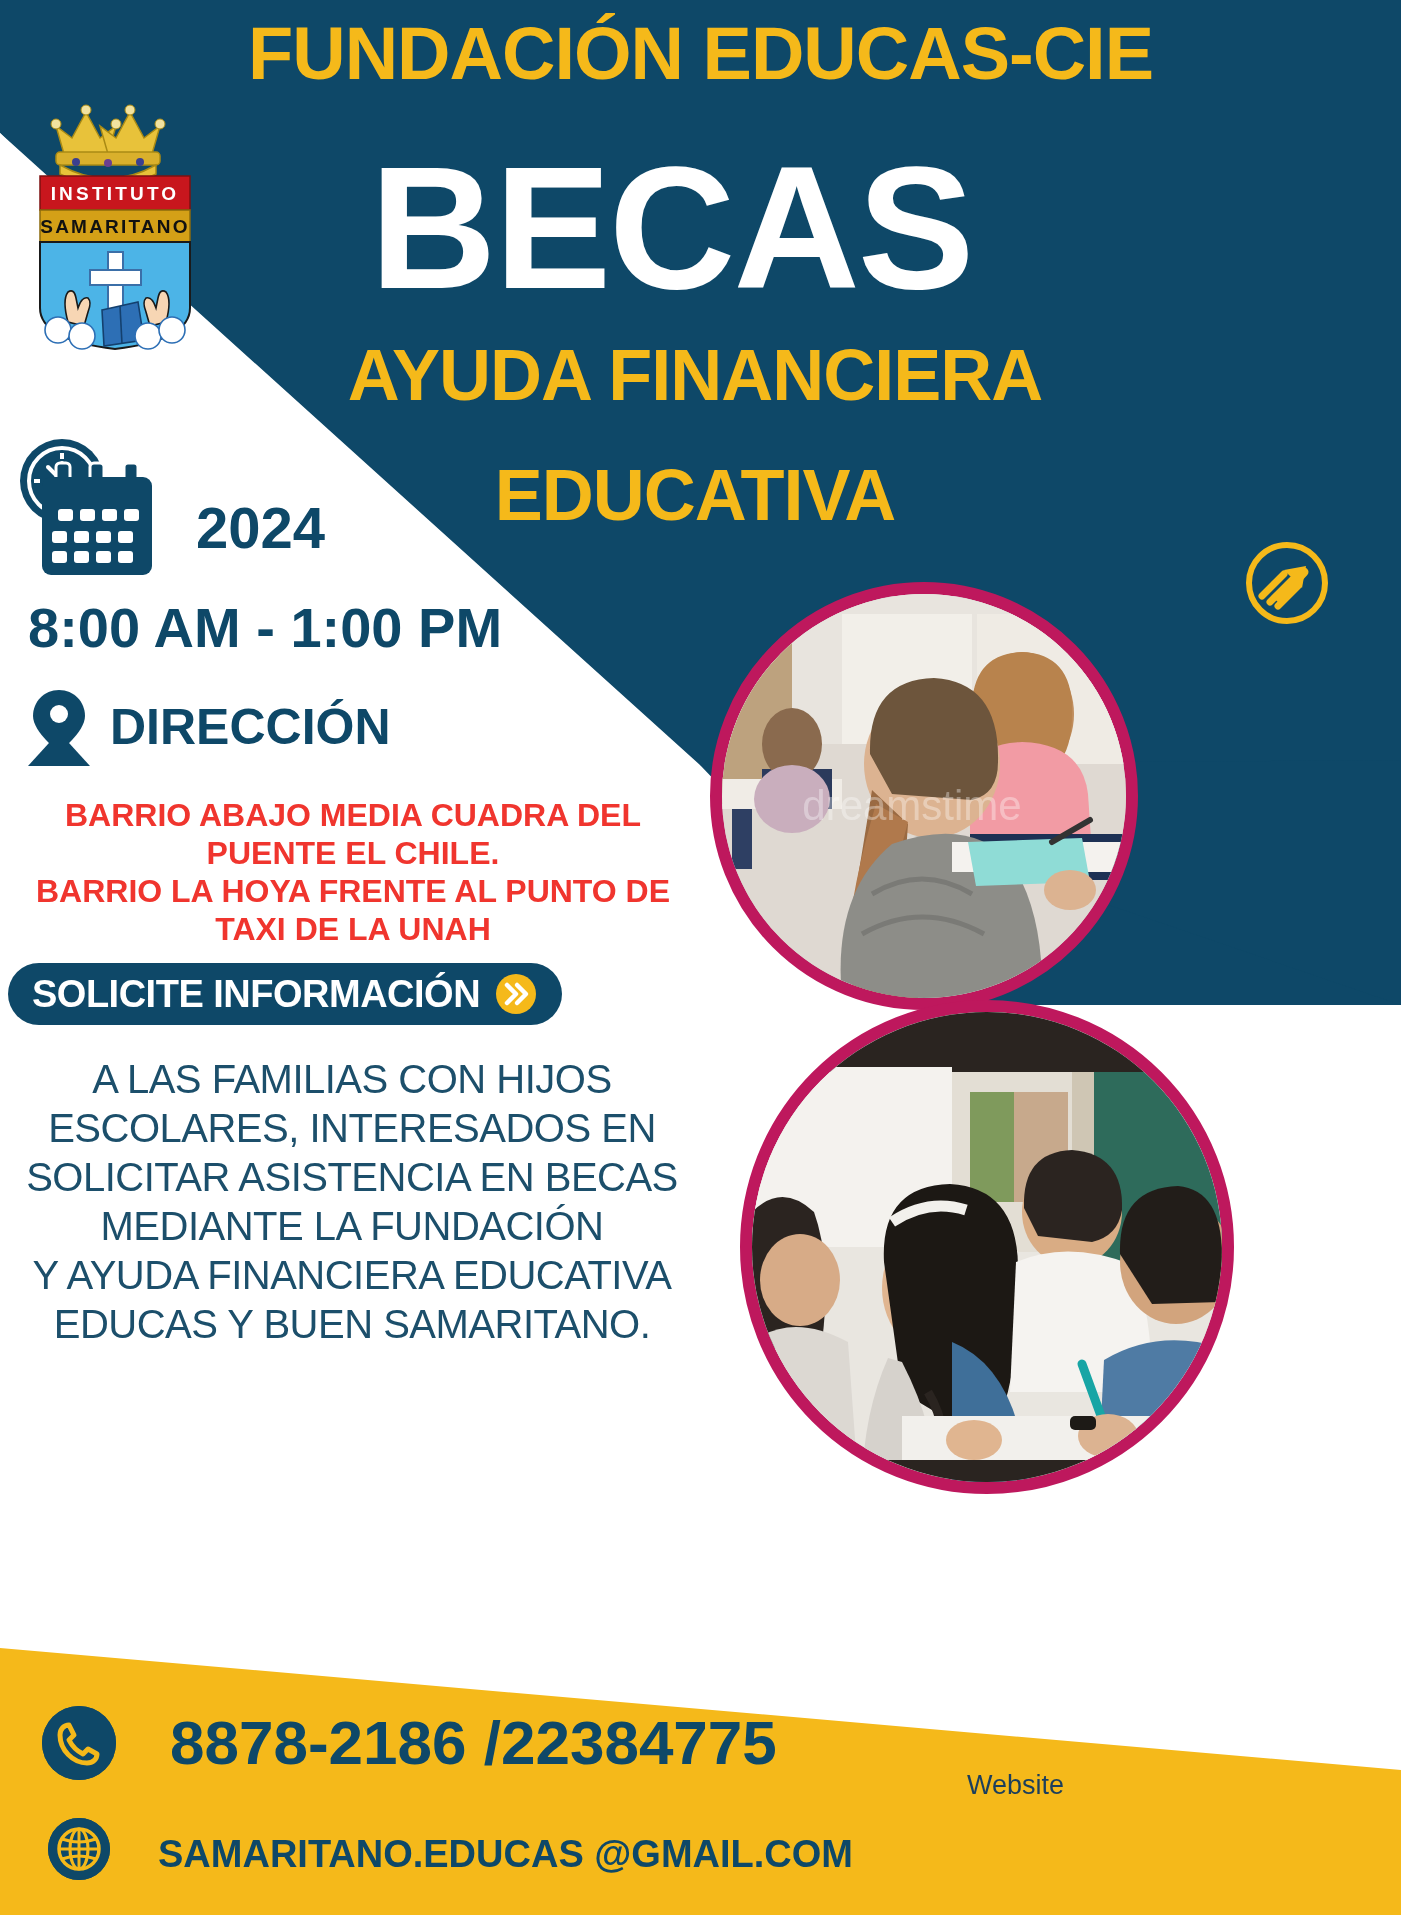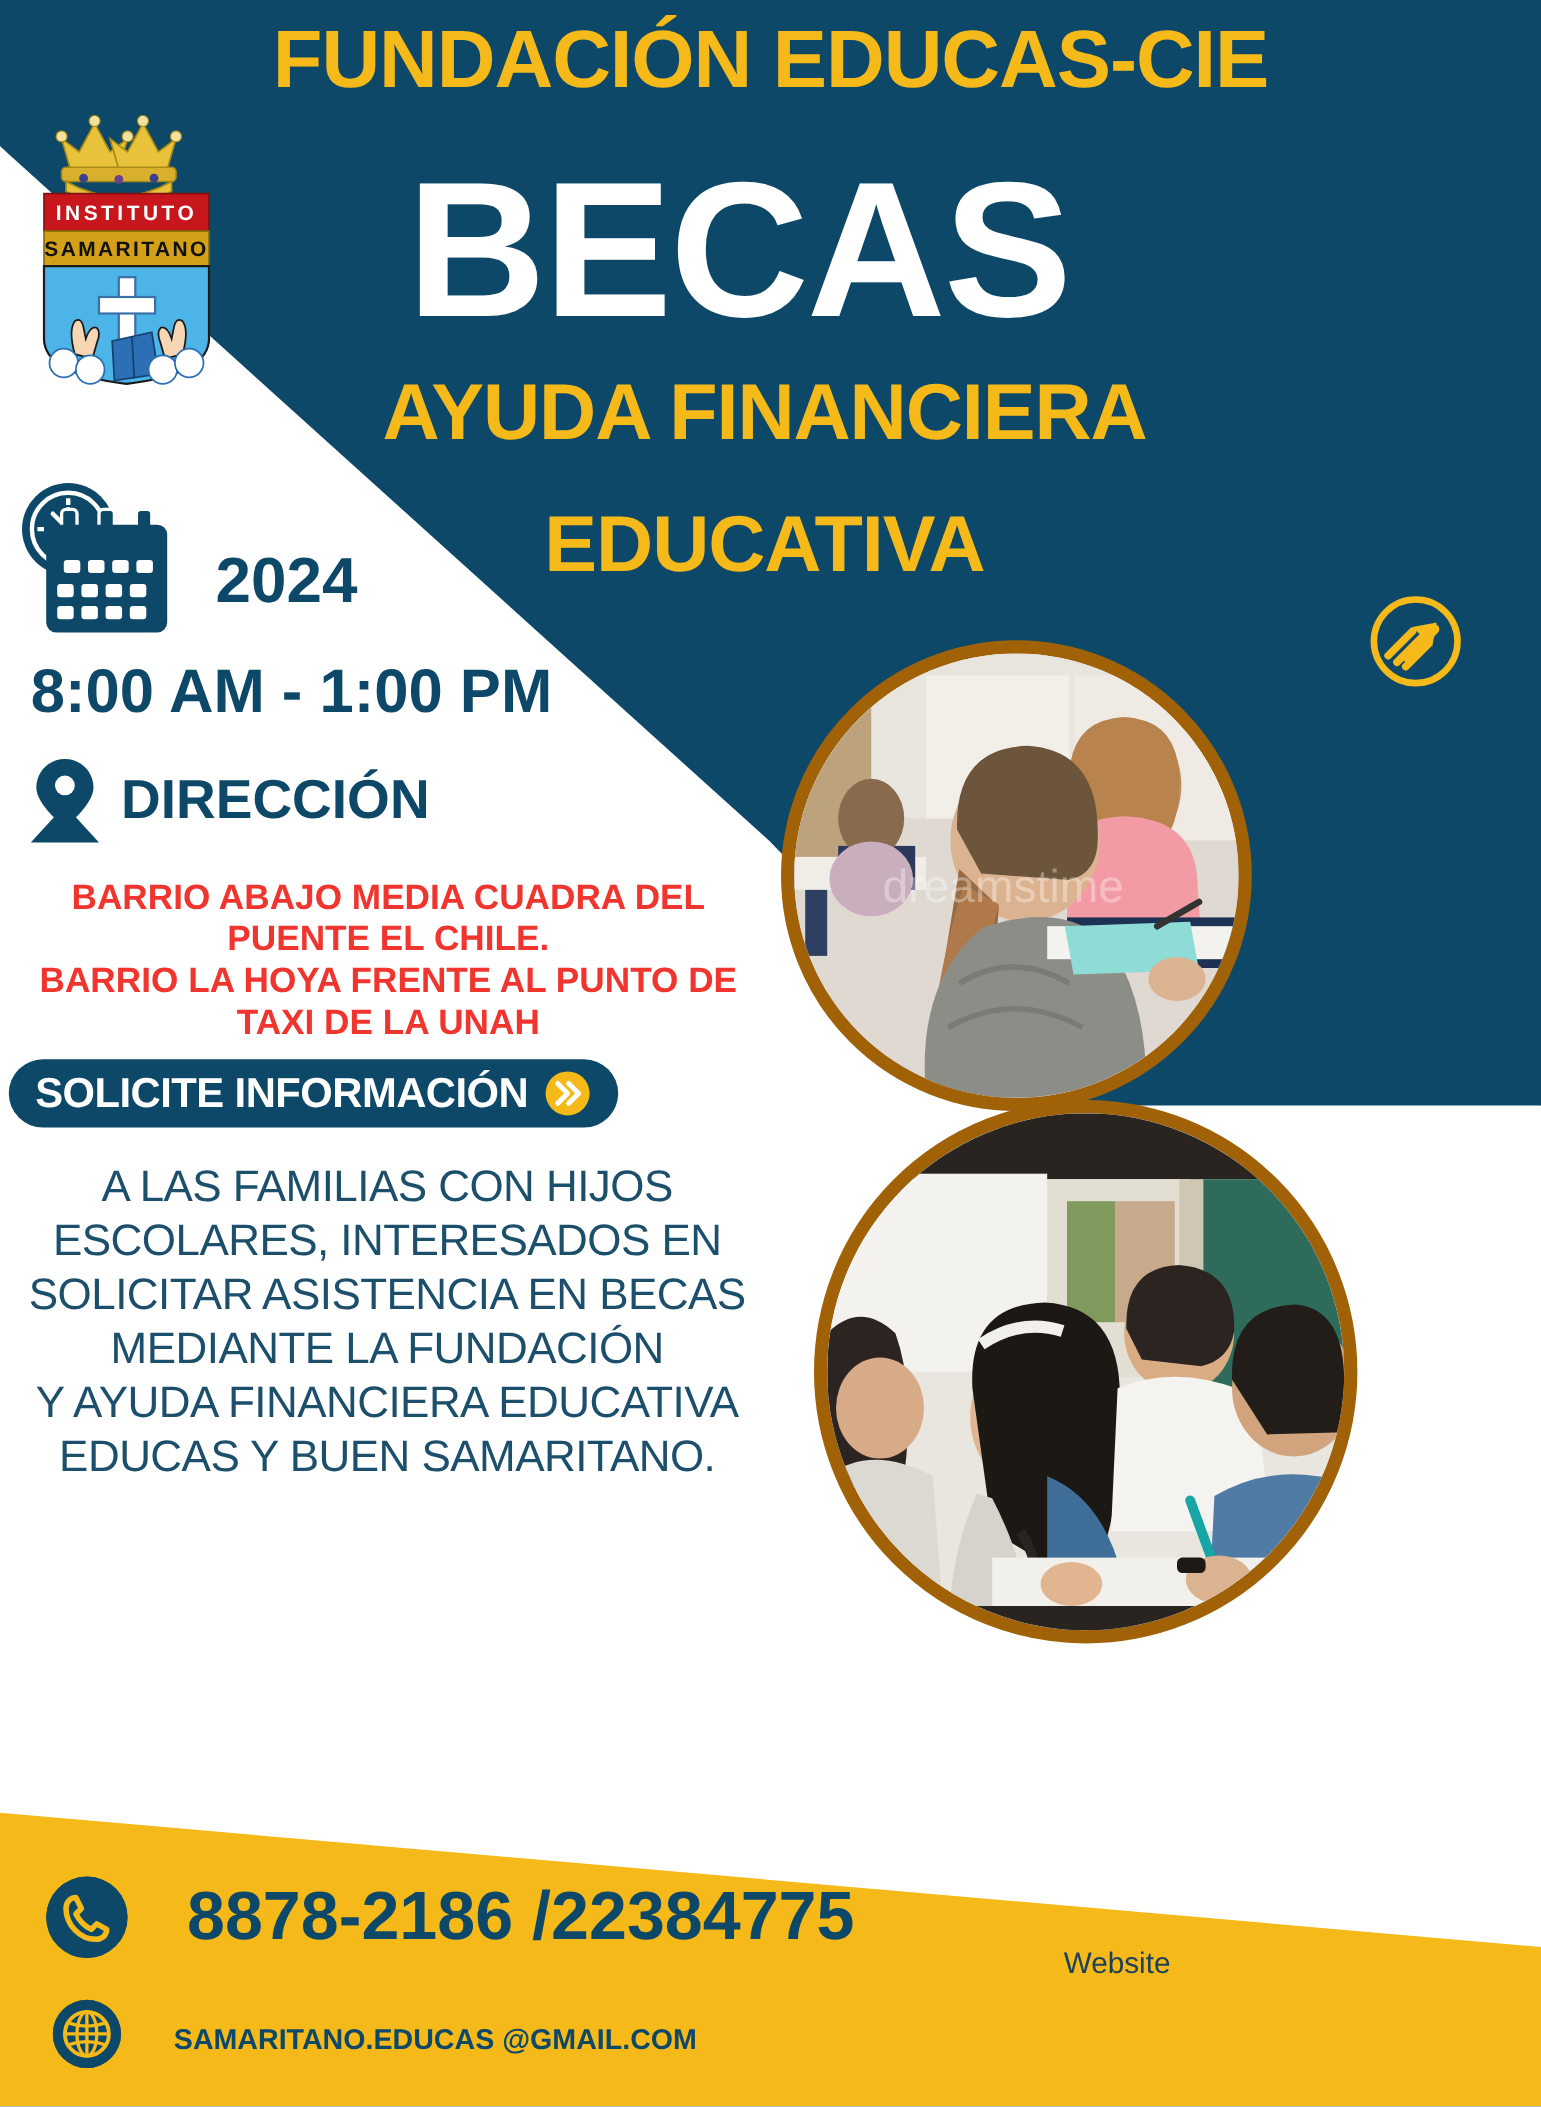--- a/index.html
+++ b/index.html
@@ -114,42 +114,42 @@
     text-align:center;
     font-size:40px;line-height:49px;
     color:#1c4f6b;font-weight:normal;
     letter-spacing:-0.5px;
     z-index:40;
   }
 
   
   .photo{
     position:absolute;border-radius:50%;
-    border:12px solid #a16207;
+    border:12px solid #be185d;
     overflow:hidden;z-index:35;background:#ccc;
   }
   #photo-1{left:710px;top:582px;width:404px;height:404px;}
   #photo-2{left:740px;top:1000px;width:470px;height:470px;}
   .photo .inner{position:absolute;left:0;top:0;width:100%;height:100%;}
 
   
   .ficon{
     position:absolute;border-radius:50%;background:#0e4868;
     display:flex;align-items:center;justify-content:center;z-index:50;
   }
   #phone-badge{left:42px;top:1706px;width:74px;height:74px;}
   #globe-badge{left:48px;top:1818px;width:62px;height:62px;}
   .phone-text{
     position:absolute;left:140px;top:1710px;
     font-size:62px;line-height:66px;font-weight:bold;color:#0e4868;
     letter-spacing:0px;z-index:50;white-space:nowrap;margin-left:30px;
   }
   .email-text{
     position:absolute;left:158px;top:1833px;
-    font-size:26px;line-height:42px;font-weight:bold;color:#0e4868;
+    font-size:38px;line-height:42px;font-weight:bold;color:#0e4868;
     letter-spacing:0px;z-index:50;white-space:nowrap;
   }
   .website-text{
     position:absolute;left:967px;top:1770px;
     font-size:27px;line-height:30px;color:#1c3f5c;font-weight:normal;z-index:50;
   }
 </style>
 </head>
 <body>
 

